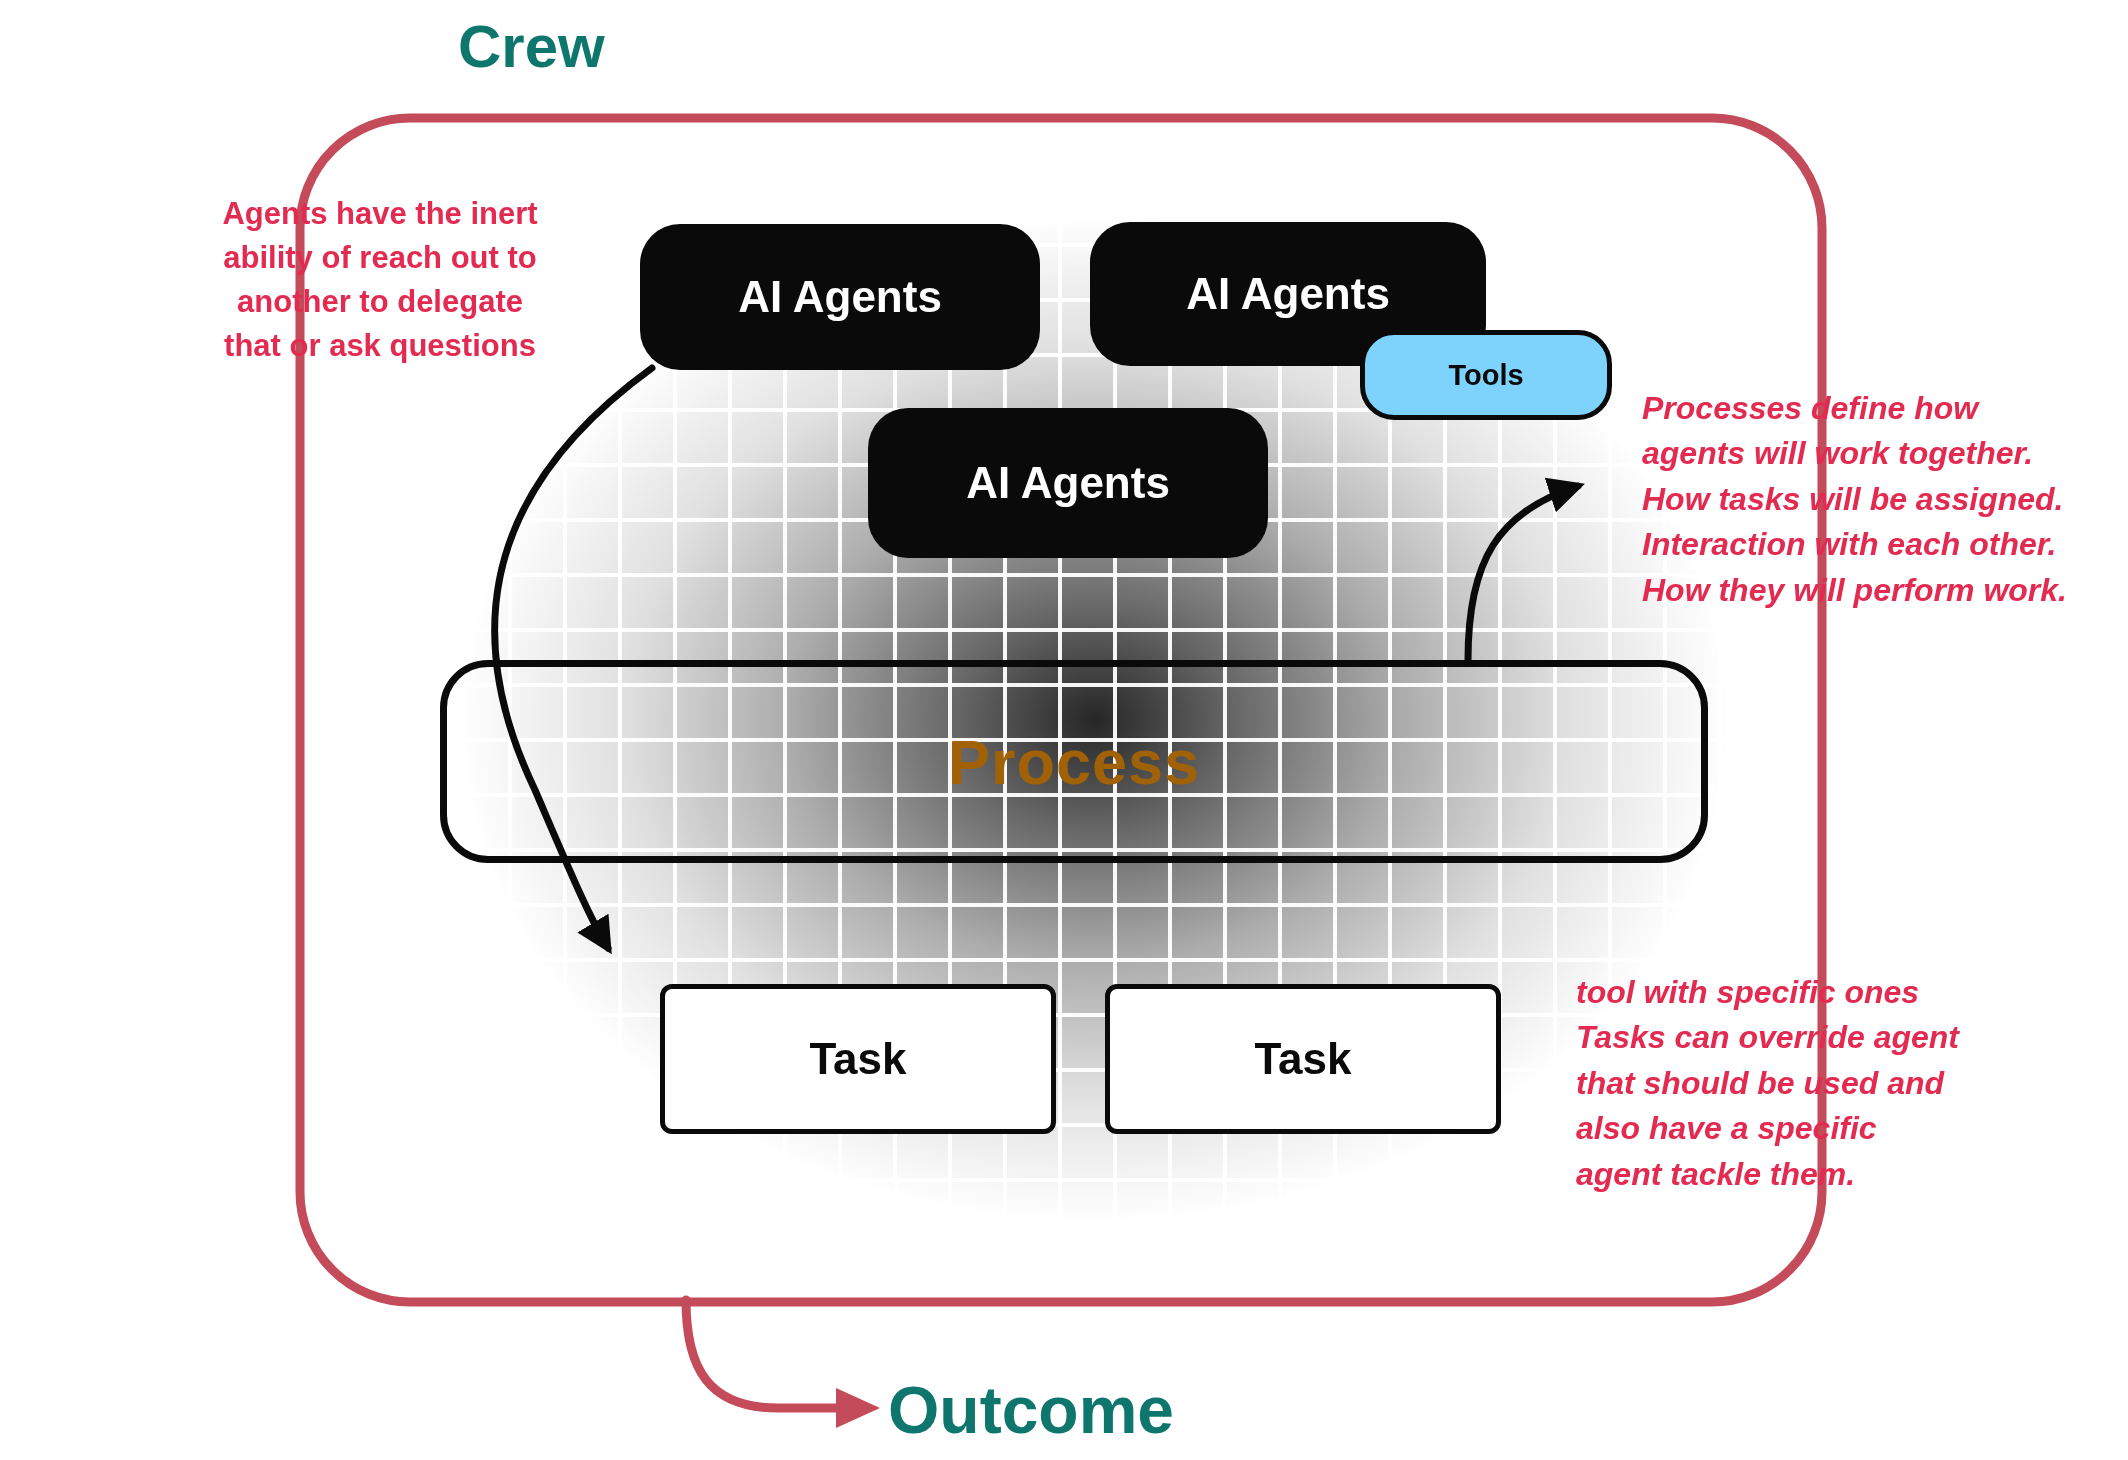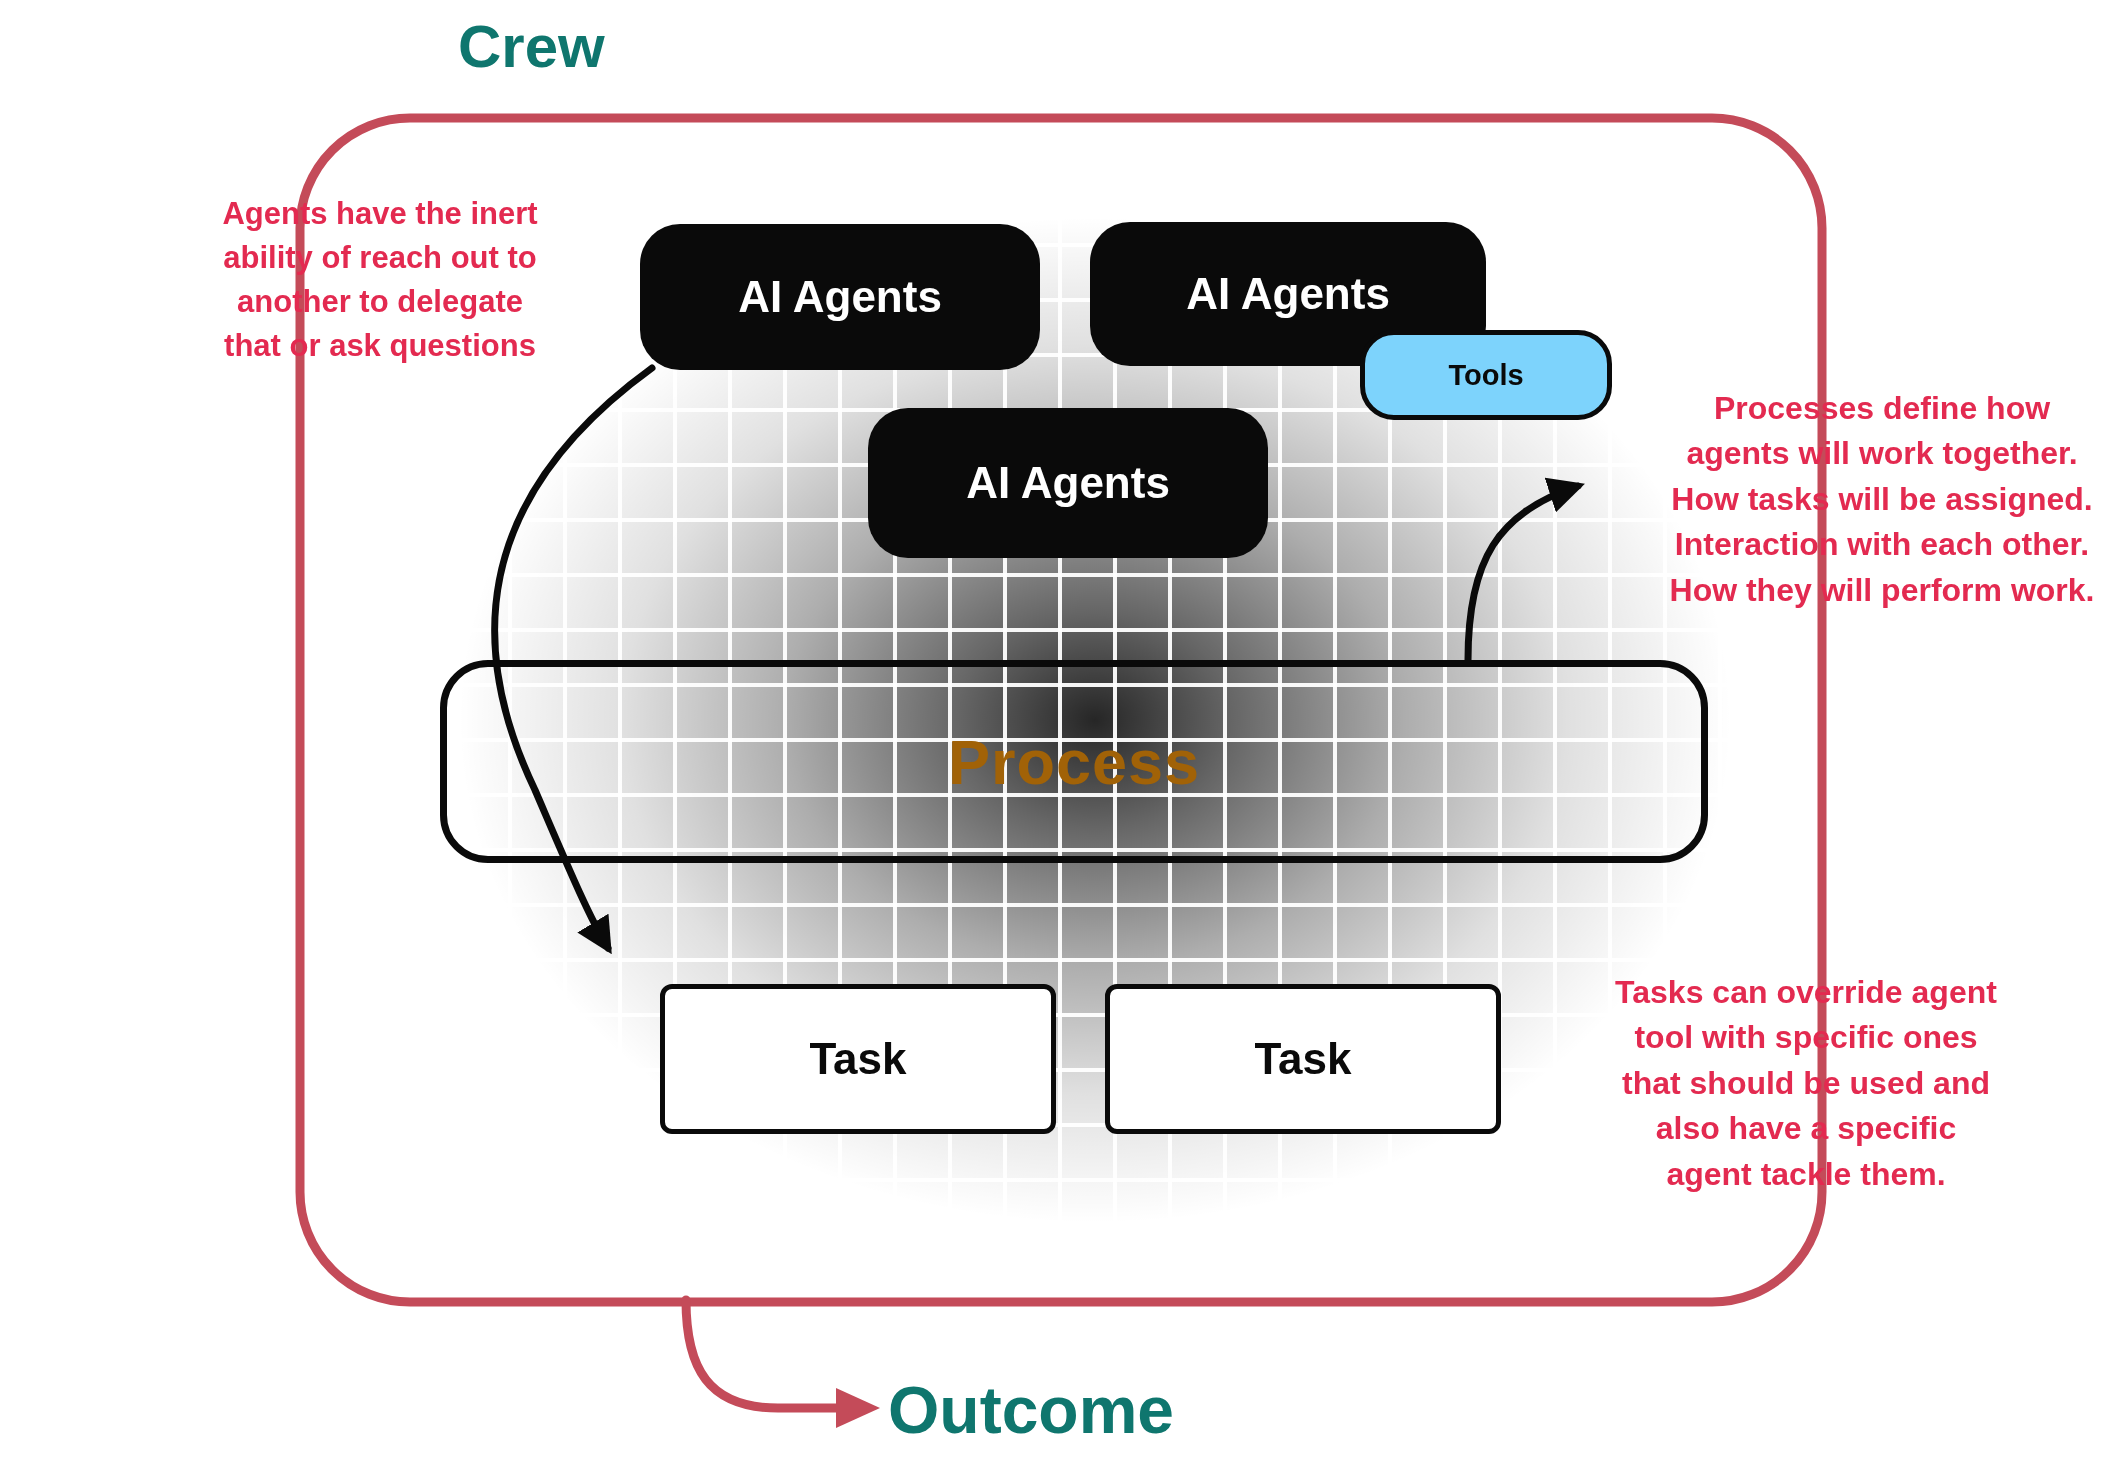--- a/index.html
+++ b/index.html
@@ -56,21 +56,21 @@
     font-size:63px;letter-spacing:1px;
   }
   .title-text{
     position:absolute;color:#0f766e;font-weight:700;
   }
   .annotation{
     position:absolute;color:#e32a50;
     font-size:31px;font-weight:700;line-height:1.42;
   }
   .annotation.center{text-align:center;}
-  .annotation.left{text-align:center;}
+  .annotation.left{text-align:left;font-style:italic;}
 </style>
 </head>
 <body>
 
 <div id="canvas">
 
   <div class="bg-gradient"></div>
   <div class="bg-grid"></div>
 
   <svg class="overlay" width="2128" height="1460" viewBox="0 0 2128 1460">
@@ -129,22 +129,22 @@
 
   <div class="node white-box" style="left:660px;top:984px;width:396px;height:150px;">
     <span>Task</span>
   </div>
 
   <div class="node white-box" style="left:1105px;top:984px;width:396px;height:150px;">
     <span>Task</span>
   </div>
 
   <div class="annotation left" style="left:1576px;top:970px;width:460px;font-size:32px;">
+      <div>tool with specific ones</div>
       <div>Tasks can override agent</div>
-      <div>tool with specific ones</div>
       <div>that should be used and</div>
       <div>also have a specific</div>
       <div>agent tackle them.</div>
     </div>
 
   <div class="title-text" style="left:888px;top:1372px;font-size:66px;">Outcome</div>
 
 </div>
 
 </body></html>

